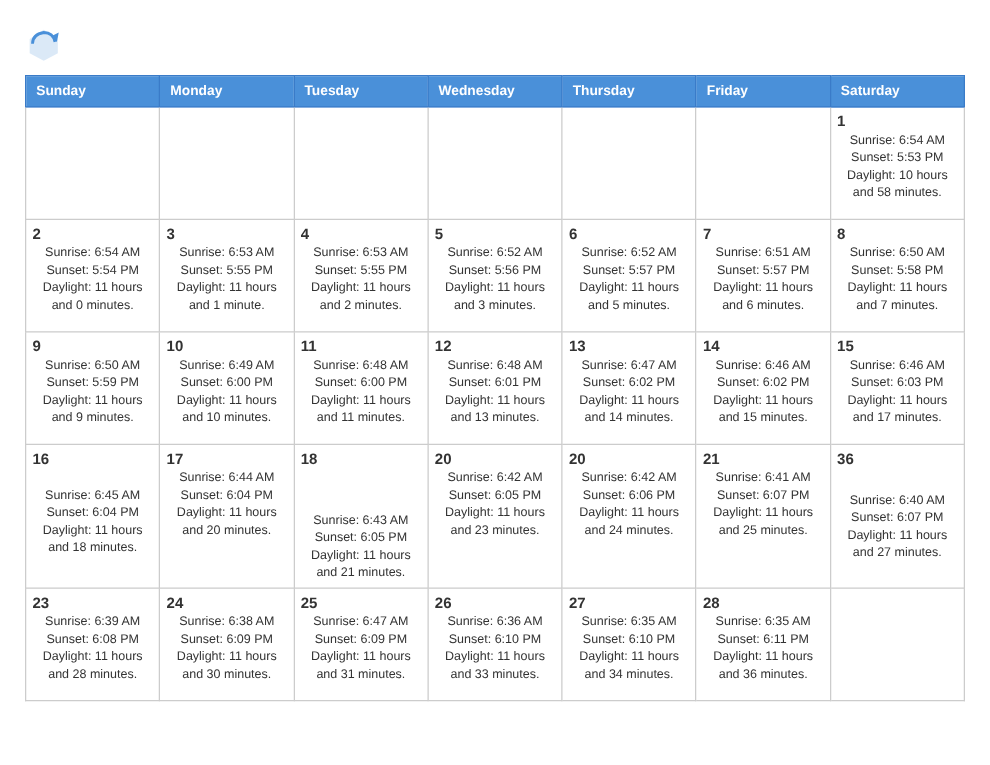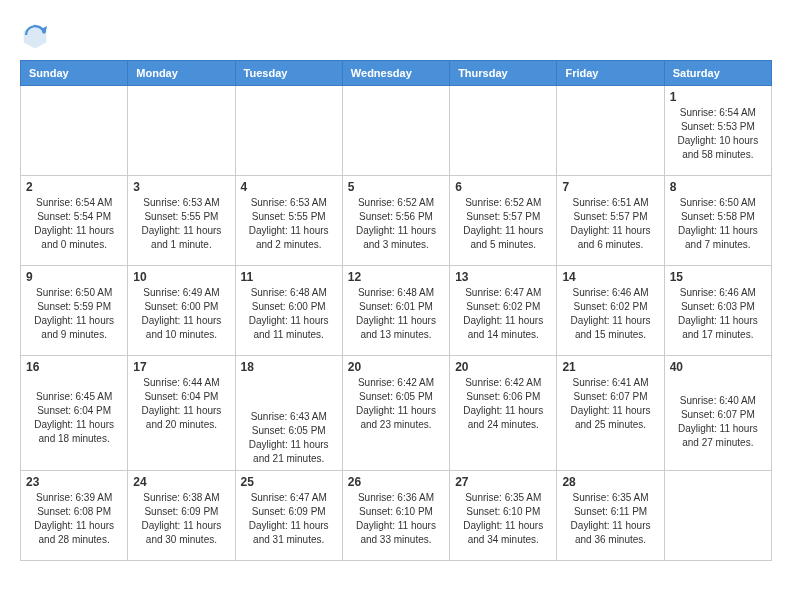--- a/index.html
+++ b/index.html
@@ -279,21 +279,21 @@
 and 24 minutes.</div>
         </td>
         <td>
           <div class="day-number">21</div>
           <div class="day-info" style="white-space: pre-line;">Sunrise: 6:41 AM
 Sunset: 6:07 PM
 Daylight: 11 hours
 and 25 minutes.</div>
         </td>
         <td>
-          <div class="day-number">40</div>
+          <div class="day-number">36</div>
           <div class="day-info" style="white-space: pre-line; margin-top: 20px;">Sunrise: 6:40 AM
 Sunset: 6:07 PM
 Daylight: 11 hours
 and 27 minutes.</div>
         </td>
       </tr>
       <tr>
         <td>
           <div class="day-number">23</div>
           <div class="day-info" style="white-space: pre-line;">Sunrise: 6:39 AM

